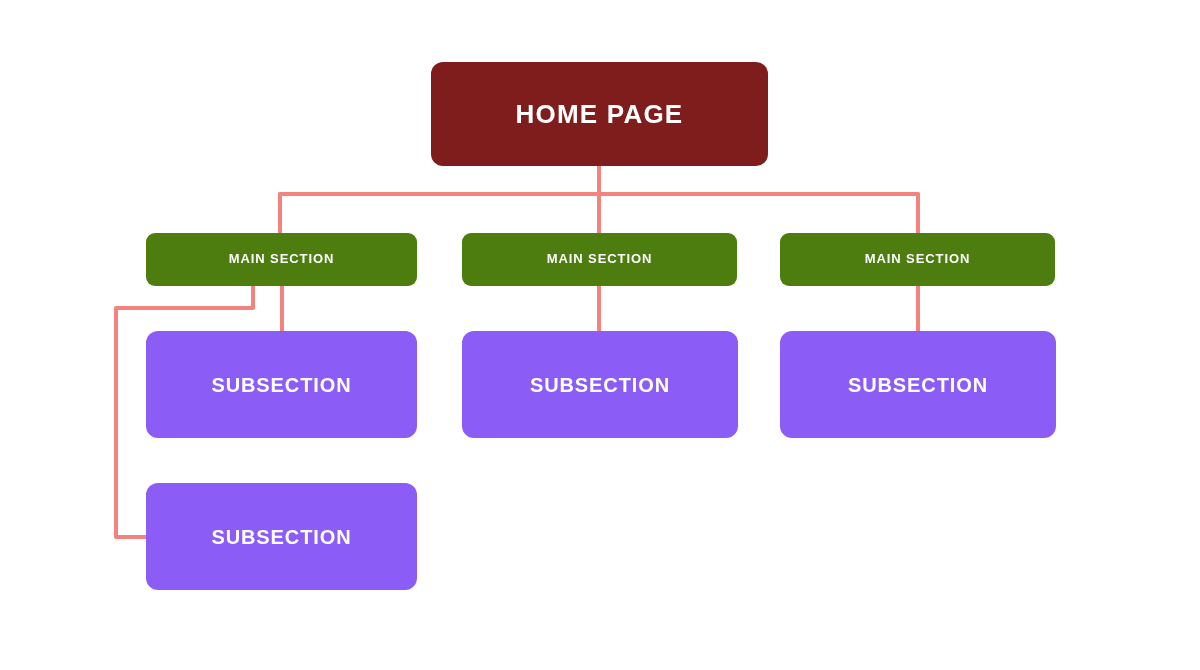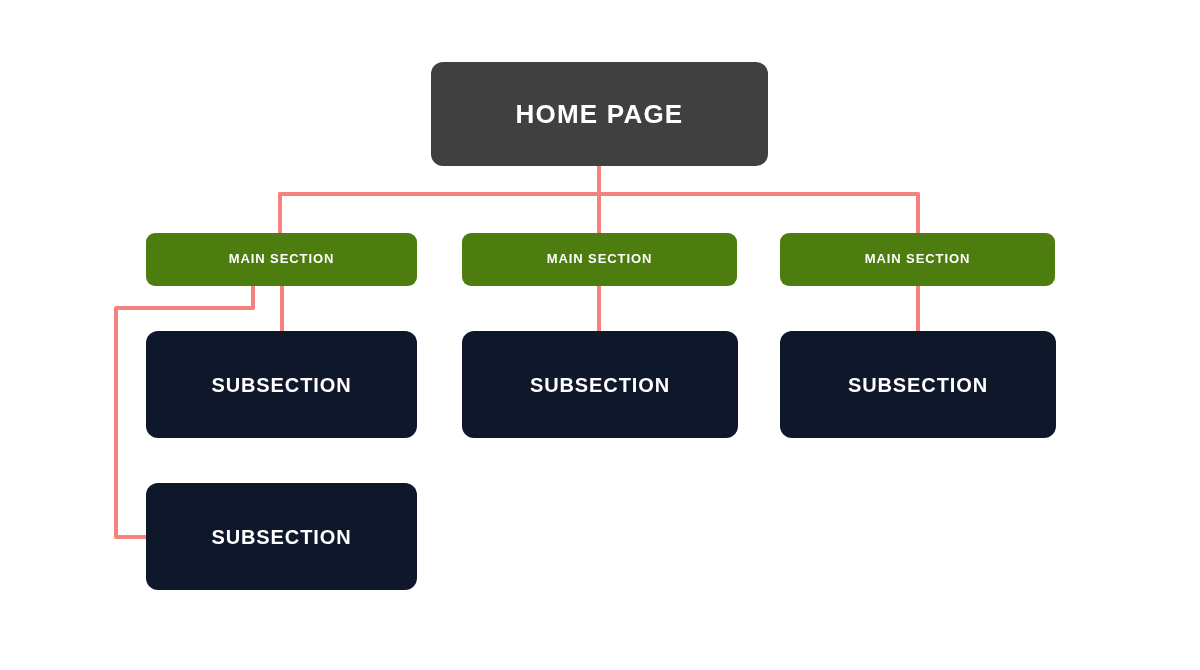--- a/index.html
+++ b/index.html
@@ -32,35 +32,35 @@
     box-sizing: border-box;
     display: flex;
     align-items: center;
     justify-content: center;
     text-align: center;
     color: #ffffff;
     border-radius: 10px;
     user-select: none;
   }
   .node-root {
-    background: #404040;
+    background: #7f1d1d;
     border-radius: 12px;
     font-size: 26px;
     font-weight: bold;
     letter-spacing: 1.2px;
   }
   .node-main {
     background: #4d7c0f;
     border-radius: 9px;
     font-size: 13px;
     font-weight: bold;
     letter-spacing: 0.9px;
   }
   .node-sub {
-    background: #0f172a;
+    background: #8b5cf6;
     border-radius: 12px;
     font-size: 20px;
     font-weight: bold;
     letter-spacing: 0.9px;
   }
   .node-label {
     display: block;
     line-height: 1.1;
   }
 </style>

